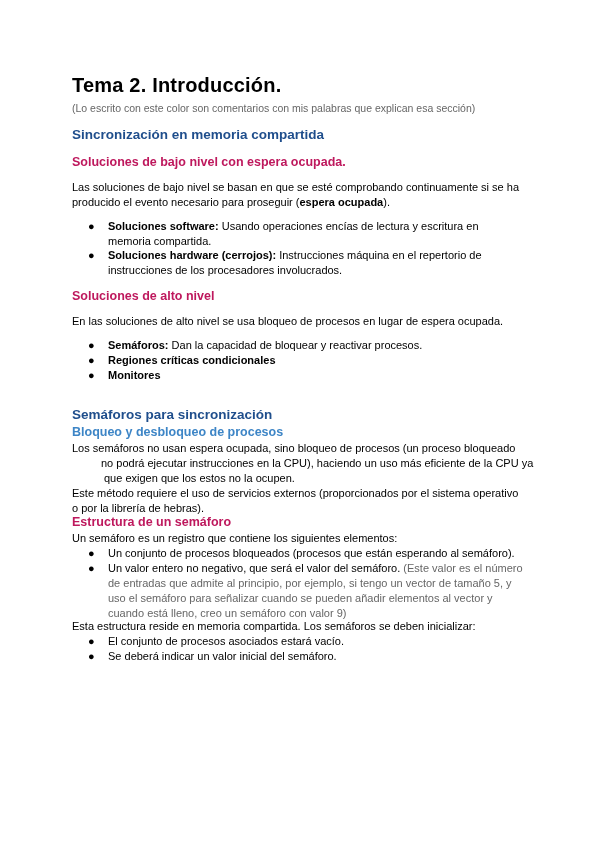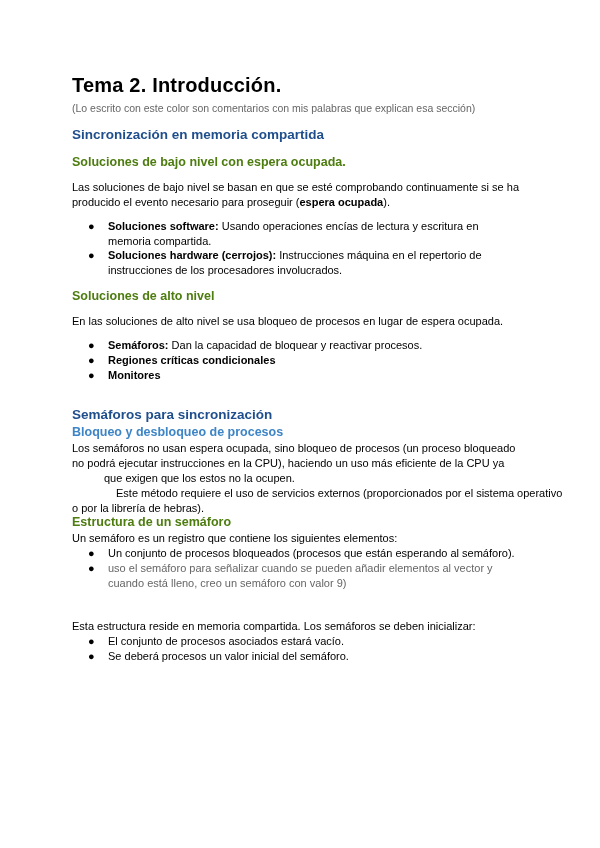--- a/index.html
+++ b/index.html
@@ -3,21 +3,21 @@
 <meta charset="utf-8">
 <style>
   html, body { margin:0; padding:0; background:#ffffff; }
   body { width:600px; height:848px; position:relative; overflow:hidden;
          font-family:"Liberation Sans", sans-serif; color:#000; }
   .page { position:absolute; left:72px; top:0; width:460px; }
   .abs { position:absolute; white-space:nowrap; }
   .title { font-size:20px; font-weight:bold; letter-spacing:0.2px; }
   .comment { font-size:10.5px; color:#666666; }
   .h2 { font-size:13.5px; font-weight:bold; color:#1f4e8c; }
-  .h3 { font-size:12.5px; font-weight:bold; color:#4d7c0f; }
+  .h3 { font-size:12.5px; font-weight:bold; color:#be185d; }
   .p { font-size:11px; line-height:15px; }
   .li { font-size:11px; line-height:15px; position:absolute; }
   .li .dot { position:absolute; left:-20px; top:0; }
   b { font-weight:bold; }
   .gray { color:#666666; }
 </style>
 </head>
 <body>
 
 <div class="page">
@@ -55,41 +55,43 @@
   </div>
   <div class="li" style="left:36px; top:368px;">
     <span class="dot">●</span>
     <div style="white-space:nowrap;"><b>Monitores</b></div>
   </div>
 
   <div class="abs h2" style="top:407px;">Semáforos para sincronización</div>
   <div class="abs h3" style="top:425px; color:#3d85c6;">Bloqueo y desbloqueo de procesos</div>
 
   <div class="abs p" style="top:441px;">Los semáforos no usan espera ocupada, sino bloqueo de procesos (un proceso bloqueado</div>
-  <div class="abs p" style="top:456px;">no podrá ejecutar instrucciones en la CPU), haciendo un uso más eficiente de la CPU ya</div>
+  <div class="abs p" style="top:456px;margin-left:29px;">no podrá ejecutar instrucciones en la CPU), haciendo un uso más eficiente de la CPU ya</div>
   <div class="abs p" style="top:471px;margin-left:32px;">que exigen que los estos no la ocupen.</div>
-  <div class="abs p" style="top:486px;margin-left:44px;">Este método requiere el uso de servicios externos (proporcionados por el sistema operativo</div>
+  <div class="abs p" style="top:486px;">Este método requiere el uso de servicios externos (proporcionados por el sistema operativo</div>
   <div class="abs p" style="top:501px;">o por la librería de hebras).</div>
 
   <div class="abs h3" style="top:515px;">Estructura de un semáforo</div>
   <div class="abs p" style="top:531px;text-align:right;">Un semáforo es un registro que contiene los siguientes elementos:</div>
 
   <div class="li" style="left:36px; top:546px;">
     <span class="dot">●</span>
     <div style="white-space:nowrap;">Un conjunto de procesos bloqueados (procesos que están esperando al semáforo).</div>
   </div>
   <div class="li" style="left:36px; top:561px;">
     <span class="dot">●</span>
+    <div style="white-space:nowrap;"><span>Un valor entero no negativo, que será el valor del semáforo.</span><span class="gray"> (Este valor es el número</span></div>
+    <div class="gray" style="white-space:nowrap;">de entradas que admite al principio, por ejemplo, si tengo un vector de tamaño 5, y</div>
     <div class="gray" style="white-space:nowrap;">uso el semáforo para señalizar cuando se pueden añadir elementos al vector y</div>
     <div class="gray" style="white-space:nowrap;">cuando está lleno, creo un semáforo con valor 9)</div>
   </div>
 
   <div class="abs p" style="top:619px;">Esta estructura reside en memoria compartida. Los semáforos se deben inicializar:</div>
   <div class="li" style="left:36px; top:634px;">
     <span class="dot">●</span>
     <div style="white-space:nowrap;">El conjunto de procesos asociados estará vacío.</div>
   </div>
   <div class="li" style="left:36px; top:649px;">
     <span class="dot">●</span>
-    <div style="white-space:nowrap;">Se deberá procesos un valor inicial del semáforo.</div>
+    <div style="white-space:nowrap;">Se deberá indicar un valor inicial del semáforo.</div>
   </div>
 
 </div>
 
 </body></html>

